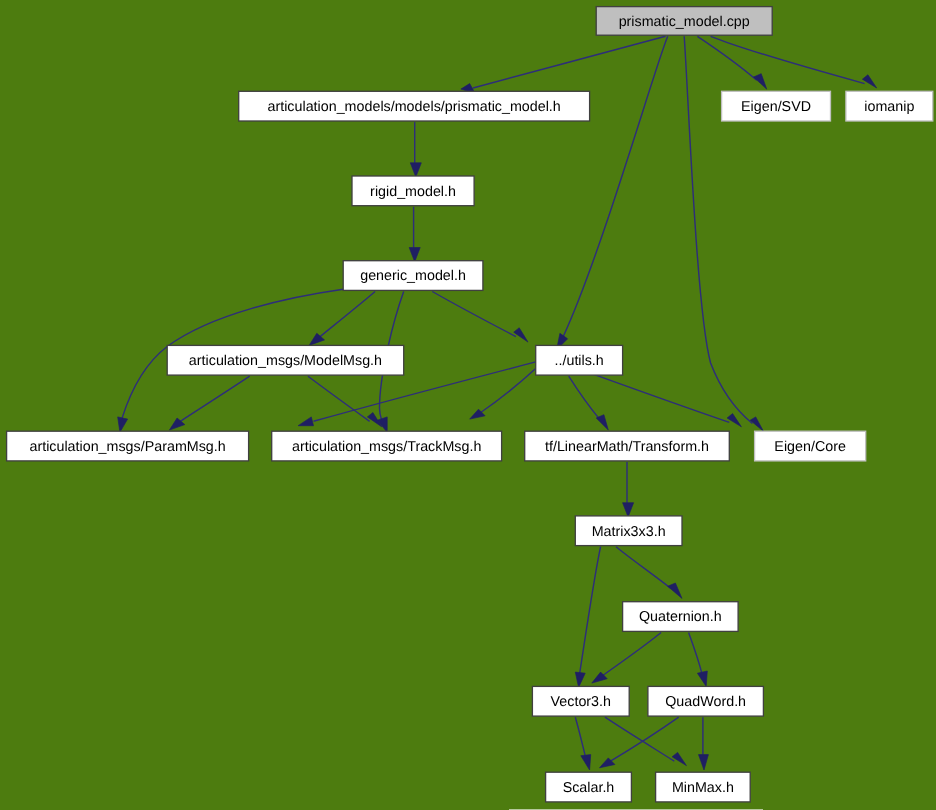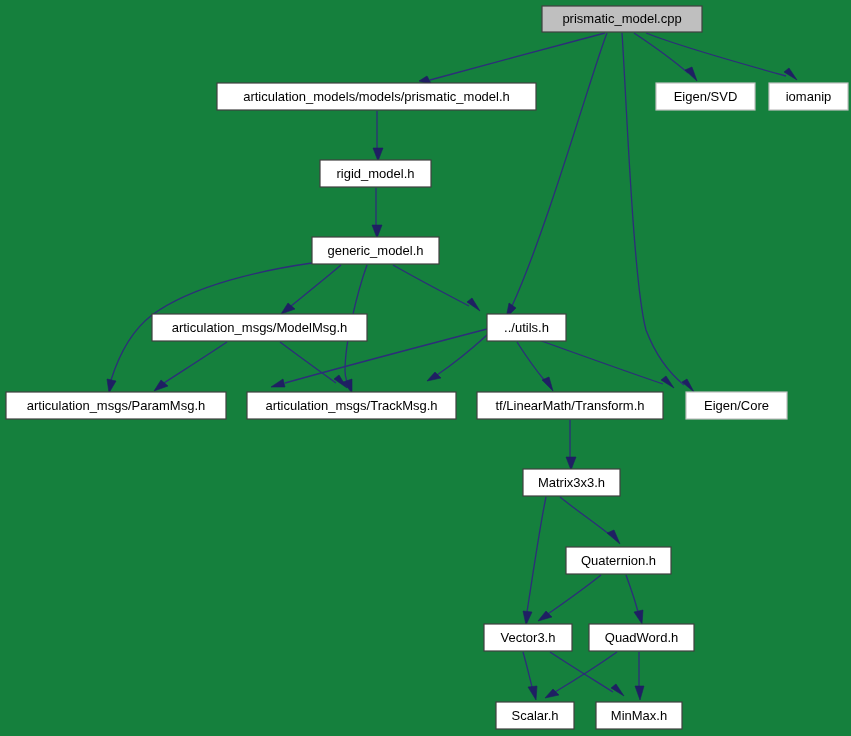--- a/index.html
+++ b/index.html
@@ -10,21 +10,21 @@
   body {
     width: 851px;
     height: 736px;
     font-family: "Liberation Sans", sans-serif;
     overflow: hidden;
   }
   #graph-root {
     position: relative;
     width: 851px;
     height: 736px;
-    background: #15803d;
+    background: #4d7c0f;
   }
   svg#dep-graph {
     display: block;
     width: 851px;
     height: 736px;
   }
   .node-box {
     fill: #ffffff;
     stroke: #404040;
     stroke-width: 1.2;

